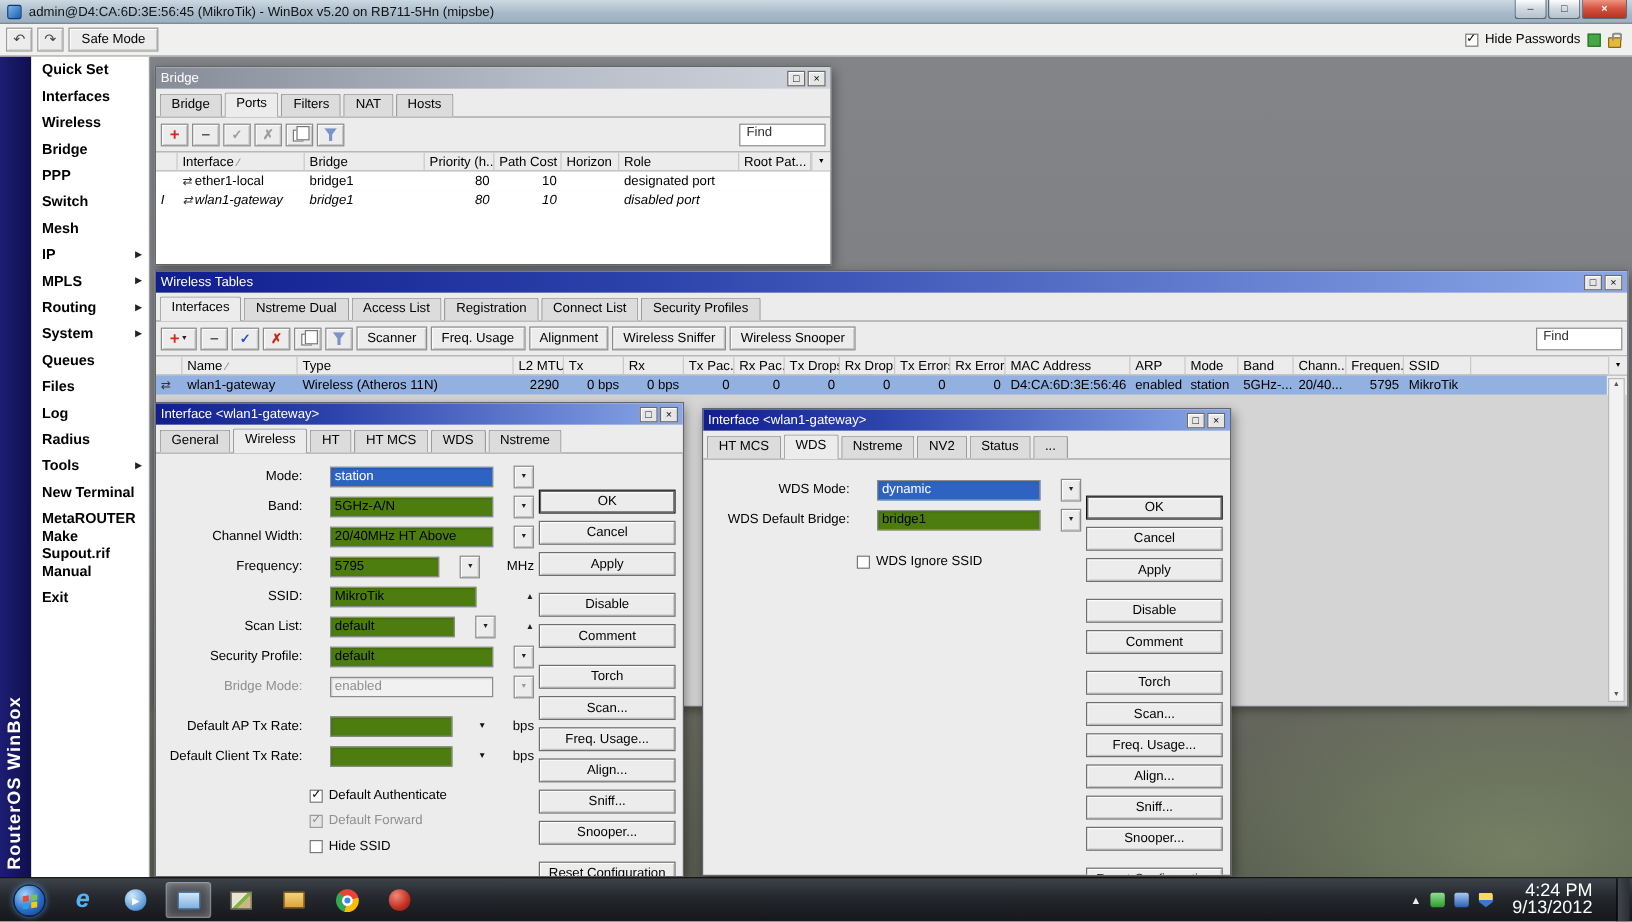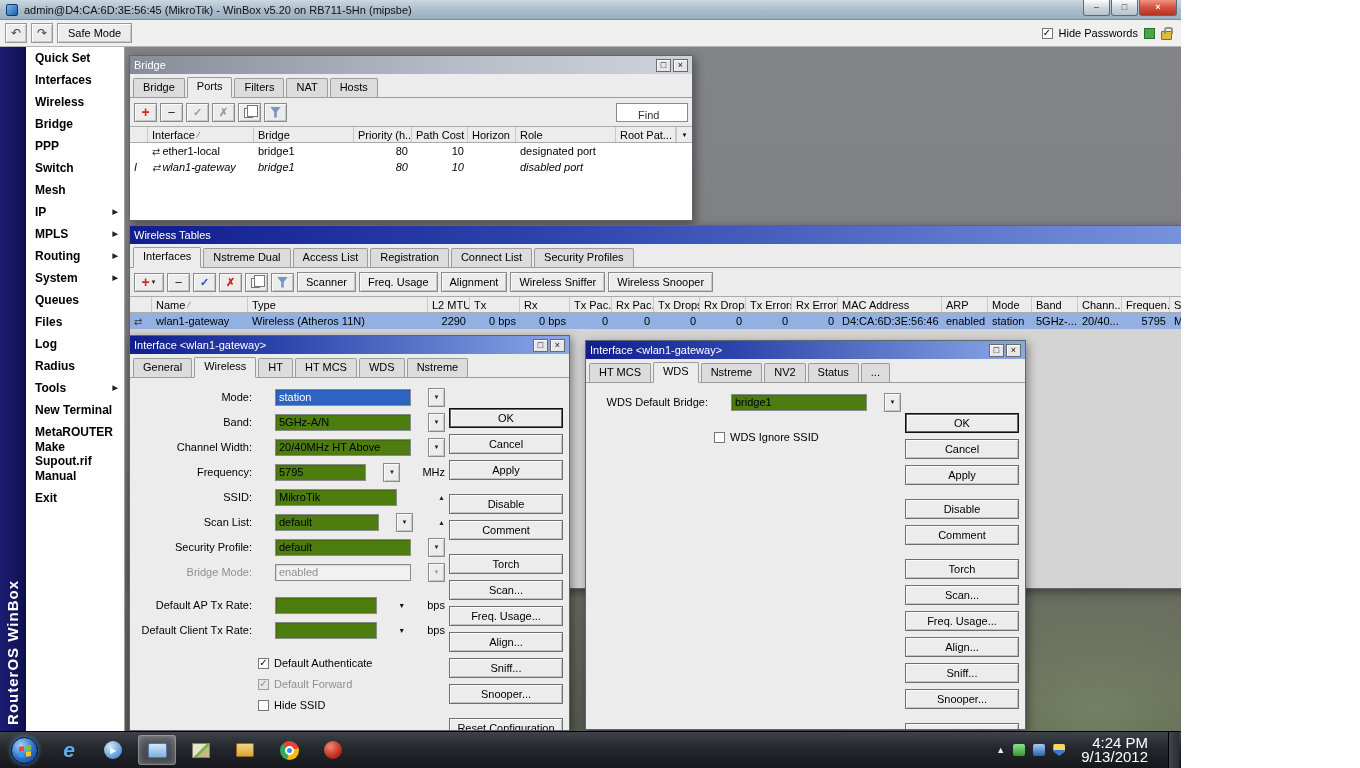--- a/index.html
+++ b/index.html
@@ -1,18 +1,18 @@
 <!DOCTYPE html>
 <html><head>
 <meta charset="utf-8">
 <style>
   * { margin:0; padding:0; box-sizing:border-box; }
   html,body { width:1360px; }
   body { font-family:"Liberation Sans", sans-serif; font-size:11px; color:#000; }
-  .screen { position:relative; width:1181px; height:768px; overflow:hidden; background:#7d7d7d; }
+  .screen { position:relative; width:1360px; height:768px; overflow:hidden; background:#7d7d7d; }
 
   
   .os-titlebar { position:absolute; top:0; left:0; right:0; height:20px;
     background:linear-gradient(180deg,#ccd8e2,#a9bbca 55%,#9cafc0); border-bottom:1px solid #7b8d9c;
     display:flex; align-items:center; padding:0 6px; z-index:50; }
   .app-ico { width:12px; height:12px; background:linear-gradient(135deg,#74b7ef,#1d5fae); border:1px solid #0d3a6e; border-radius:2px; margin-right:6px; flex:0 0 auto; }
   .os-title { font-size:11px; color:#111; white-space:nowrap; }
   .winctl { position:absolute; right:4px; top:0; display:flex; }
   .wc { width:27px; height:16px; border:1px solid #5a6a78; border-top:none; margin-left:1px;
     background:linear-gradient(#fdfdfd,#cfd8e0 50%,#b6c2cd); color:#333; font-size:9px; line-height:15px;
@@ -60,21 +60,21 @@
     font-size:9px; line-height:11px; text-align:center; color:#111; }
   .tabs { display:flex; align-items:flex-end; padding:3px 3px 0; height:24px; border-bottom:1px solid #9b9b9b; flex:0 0 auto; background:#ececec; }
   .tab { height:19px; padding:2px 9px 0; border:1px solid #9b9b9b; border-bottom:none; border-radius:2px 2px 0 0;
     background:#dcdcdc; margin-right:2px; font-size:11px; white-space:nowrap; }
   .tab.act { position:relative; background:#ececec; height:21px; margin-bottom:-1px; border-bottom:1px solid #ececec; z-index:1; }
   .tbar { display:flex; align-items:center; gap:3px; padding:0 4px; height:28px; flex:0 0 auto; }
   .ibtn { min-width:23px; height:19px; background:#ececec; border:1px solid #8b8b8b;
     box-shadow:inset 1px 1px 0 #fbfbfb, inset -1px -1px 0 #c6c6c6; display:inline-flex; align-items:center; justify-content:center; gap:1px; }
   .pbtn { height:20px; padding:0 8px; background:#ececec; border:1px solid #8b8b8b;
     box-shadow:inset 1px 1px 0 #fbfbfb, inset -1px -1px 0 #c6c6c6; display:inline-flex; align-items:center; font-size:11px; white-space:nowrap; }
-  .findbox { margin-left:auto; width:72px; height:19px; background:#fff; border:1px solid #8b8b8b; display:flex; align-items:flex-end; padding:0 21px; color:#333; flex:0 0 auto; }
+  .findbox { margin-left:auto; width:72px; height:19px; background:#fff; border:1px solid #8b8b8b; display:flex; align-items:flex-start; padding:0 5px; color:#333; flex:0 0 auto; }
   .plus { color:#d42a1e; font-weight:bold; font-size:14px; line-height:1; }
   .minus { font-size:13px; color:#222; line-height:1; }
   .ddsm { font-size:6px; color:#222; }
   .ck-b { color:#2a50c8; font-size:11px; font-weight:bold; }
   .x-r { color:#cc2418; font-size:11px; font-weight:bold; }
   .ck-g { color:#9c9c9c; font-size:11px; font-weight:bold; }
   .x-g { color:#9c9c9c; font-size:11px; font-weight:bold; }
   .copy-ic { width:9px; height:10px; border:1px solid #777; background:#fff; position:relative; margin:2px 3px 0 0; }
   .copy-ic::before { content:""; position:absolute; left:2px; top:-4px; width:9px; height:10px; border:1px solid #777; background:#fff; }
   .funnel { width:11px; height:11px; background:#7a93c8; clip-path:polygon(0 0,100% 0,62% 50%,62% 100%,38% 100%,38% 50%); }
@@ -646,20 +646,27 @@
       <div class="tabs">
         <span class="tab">HT MCS</span>
         <span class="tab act">WDS</span>
         <span class="tab">Nstreme</span>
         <span class="tab">NV2</span>
         <span class="tab">Status</span>
         <span class="tab">...</span>
       </div>
       <div class="dlg-body">
         <div class="form">
+          <div class="frow" style="margin-top:11px;">
+            <span class="flab">WDS Mode:</span>
+            <span class="fin w148 sel">
+                <span>dynamic</span>
+              </span>
+            <span class="cbo">▼</span>
+          </div>
           <div class="frow">
             <span class="flab">WDS Default Bridge:</span>
             <span class="fin w148">
                 <span>bridge1</span>
               </span>
             <span class="cbo">▼</span>
           </div>
           <div class="crow" style="margin-top:18px;">
             <span class="cb"></span>
             <span>WDS Ignore SSID</span>

